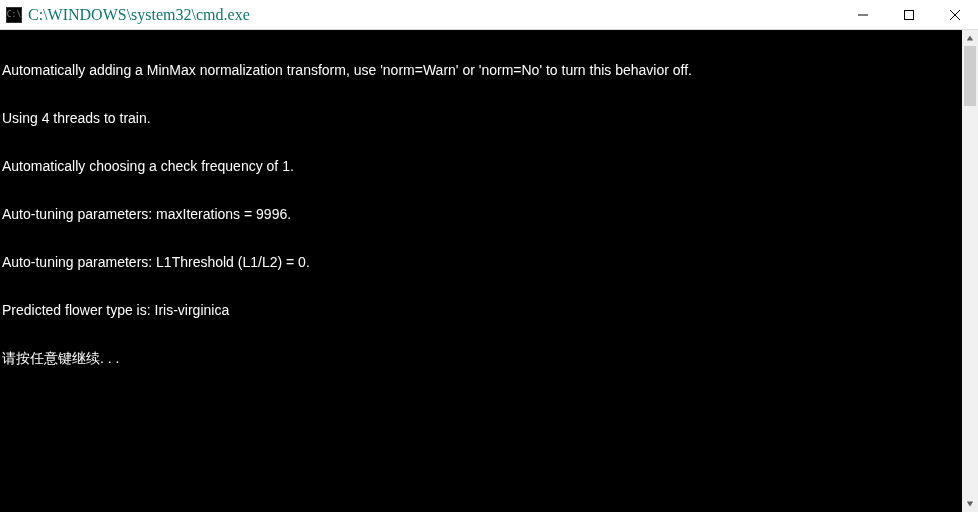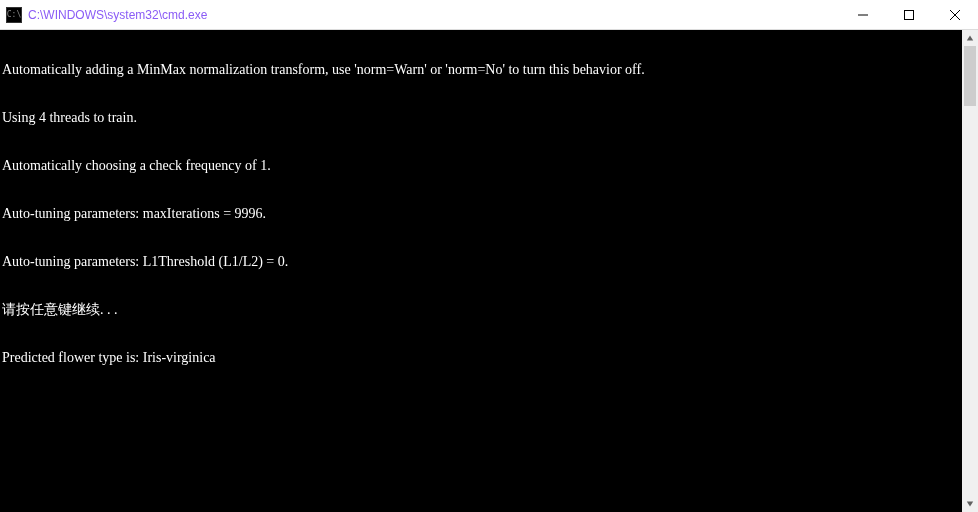--- a/index.html
+++ b/index.html
@@ -32,24 +32,25 @@
       background: #000000;
       border: 1px solid #333;
       display: flex;
       align-items: center;
       justify-content: center;
       font-size: 8px;
       color: #888;
       font-family: monospace;
     }
     .titlebar-title {
-      font-size: 12px;
-      color: #8b5cf6;
+      font-size: 16px;
+      color: #0f766e;
       flex: 1;
       padding-left: 2px;
+      font-family: Liberation Serif, serif;
     }
     .titlebar-buttons {
       display: flex;
       height: 100%;
     }
     .titlebar-btn {
       width: 46px;
       height: 100%;
       display: flex;
       align-items: center;
@@ -65,21 +66,21 @@
     .console-wrapper {
       flex: 1;
       display: flex;
       background: #000000;
       overflow: hidden;
     }
     .console-area {
       flex: 1;
       background: #000000;
       color: #ffffff;
-      font-family: Liberation Serif, serif;
+      font-family: Liberation Sans, sans-serif;
       font-size: 14px;
       line-height: 16px;
       padding: 0 2px;
       white-space: pre;
       overflow: hidden;
     }
     .console-line {
       display: block;
     }
     .scrollbar {
@@ -140,22 +141,22 @@
   </div>
 </div>
 
 <div class="console-wrapper">
   <div class="console-area">
     <span class="console-line">Automatically adding a MinMax normalization transform, use 'norm=Warn' or 'norm=No' to turn this behavior off.</span>
     <span class="console-line">Using 4 threads to train.</span>
     <span class="console-line">Automatically choosing a check frequency of 1.</span>
     <span class="console-line">Auto-tuning parameters: maxIterations = 9996.</span>
     <span class="console-line">Auto-tuning parameters: L1Threshold (L1/L2) = 0.</span>
+    <span class="console-line">Predicted flower type is: Iris-virginica</span>
     <span class="console-line">请按任意键继续. . .</span>
-    <span class="console-line">Predicted flower type is: Iris-virginica</span>
   </div>
   <div class="scrollbar">
     <div class="scrollbar-btn">
       <svg viewBox="0 0 10 10" width="8" height="8">
           <polygon points="5,2 9,8 1,8" fill="#606060"></polygon>
         </svg>
     </div>
     <div class="scrollbar-track">
       <div class="scrollbar-thumb"></div>
     </div>

